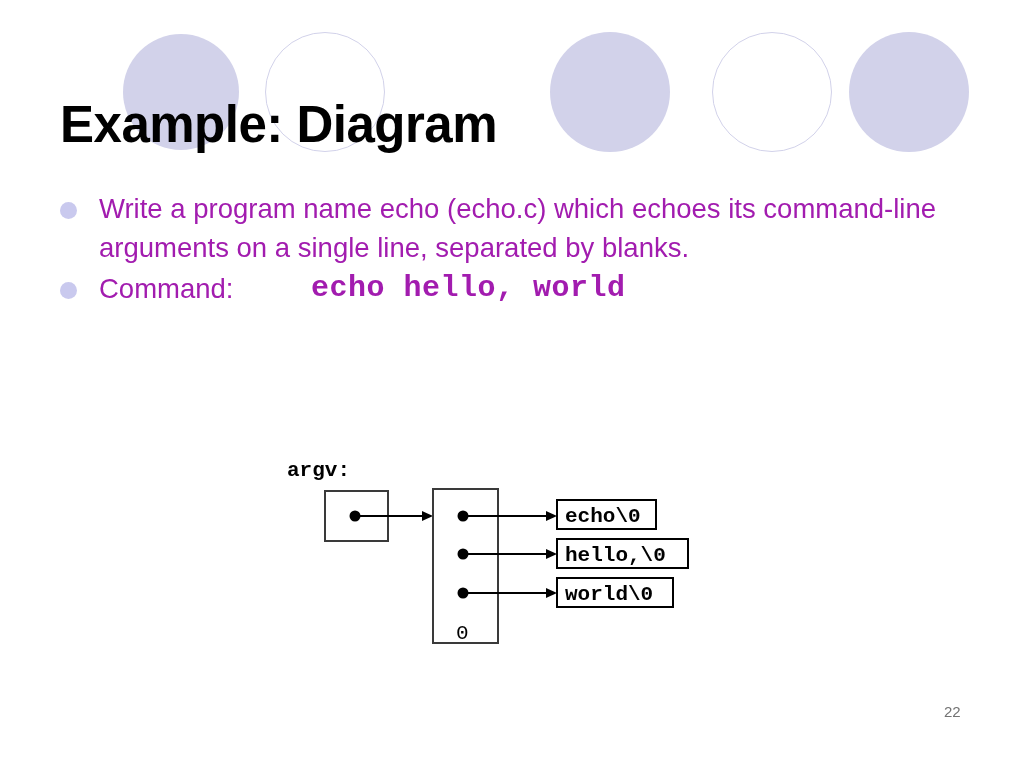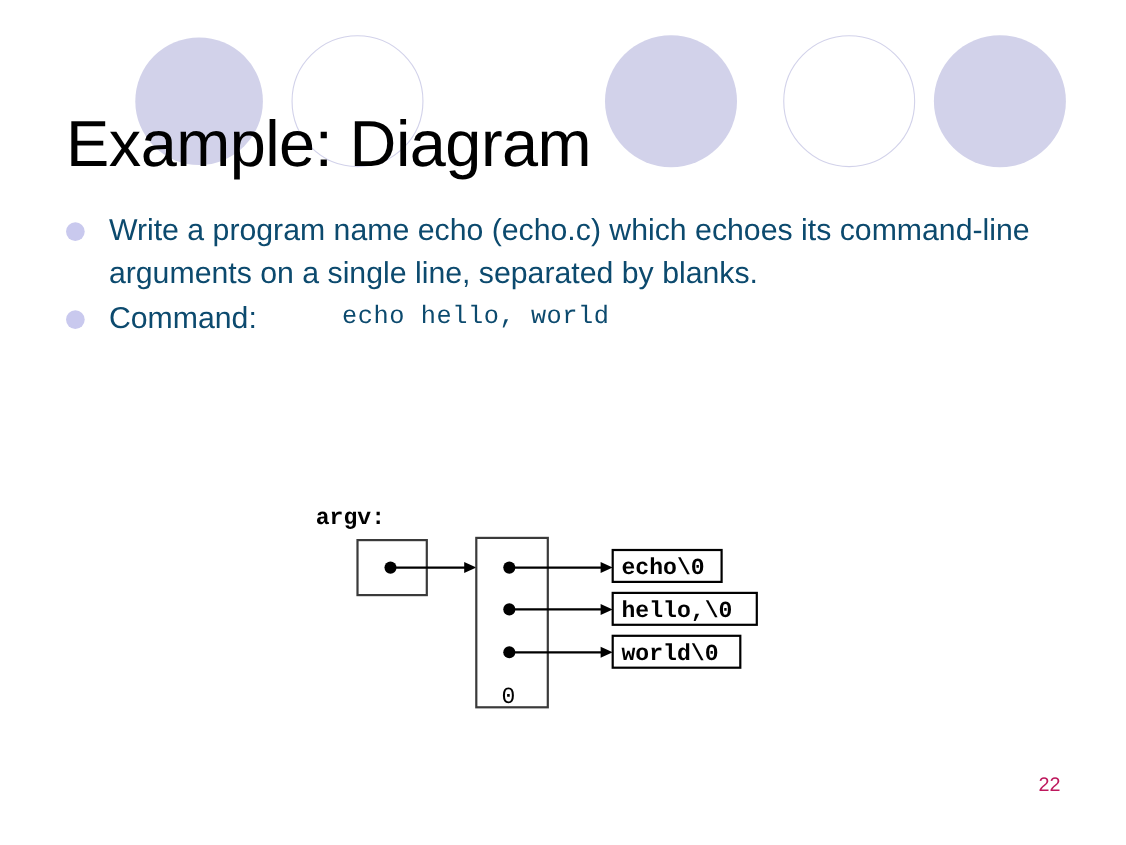--- a/index.html
+++ b/index.html
@@ -40,23 +40,23 @@
   .deco-circle.outlined {
     background: transparent;
     border: 1.5px solid #d2d2ea;
   }
 
   
   #slide-title {
     position: absolute;
     left: 60px;
     top: 58px;
-    font-size: 59px;
+    font-size: 51px;
     line-height: 66px;
-    font-weight: normal;
+    font-weight: bold;
     color: #000000;
     letter-spacing: -0.5px;
     white-space: nowrap;
     z-index: 3;
   }
 
   
   #bullets {
     position: absolute;
     left: 60px;
@@ -76,35 +76,35 @@
     height: 17px;
     border-radius: 50%;
     background: #c9c9ee;
     margin-top: 13px;
     margin-right: 22px;
   }
   .bullet-body {
     flex: 1 1 auto;
     font-size: 27.5px;
     line-height: 39px;
-    color: #0c4a6e;
+    color: #a21caf;
   }
   .bullet-row.tight .bullet-body {
     display: flex;
     align-items: flex-end;
   }
   .lead-label {
     display: inline-block;
     width: 212px;
     flex: 0 0 auto;
   }
   .mono-bold {
     font-family: "Liberation Mono", "DejaVu Sans Mono", monospace;
-    font-weight: normal;
-    font-size: 23px;
+    font-weight: bold;
+    font-size: 30px;
     letter-spacing: 0.5px;
   }
 
   
   #diagram {
     position: absolute;
     left: 270px;
     top: 444px;
     width: 460px;
     height: 215px;
@@ -147,22 +147,22 @@
   }
   .dg-dot {
     fill: #000000;
   }
 
   
   #page-number {
     position: absolute;
     left: 944px;
     top: 703px;
-    font-size: 18px;
-    color: #be185d;
+    font-size: 15px;
+    color: #737373;
     z-index: 2;
   }
 </style>
 </head>
 <body>
 
 <div id="slide">
 
   <div id="deco-band">
     <div class="deco-circle filled" style="left:123px; top:34px;  width:116px; height:116px;"></div>

